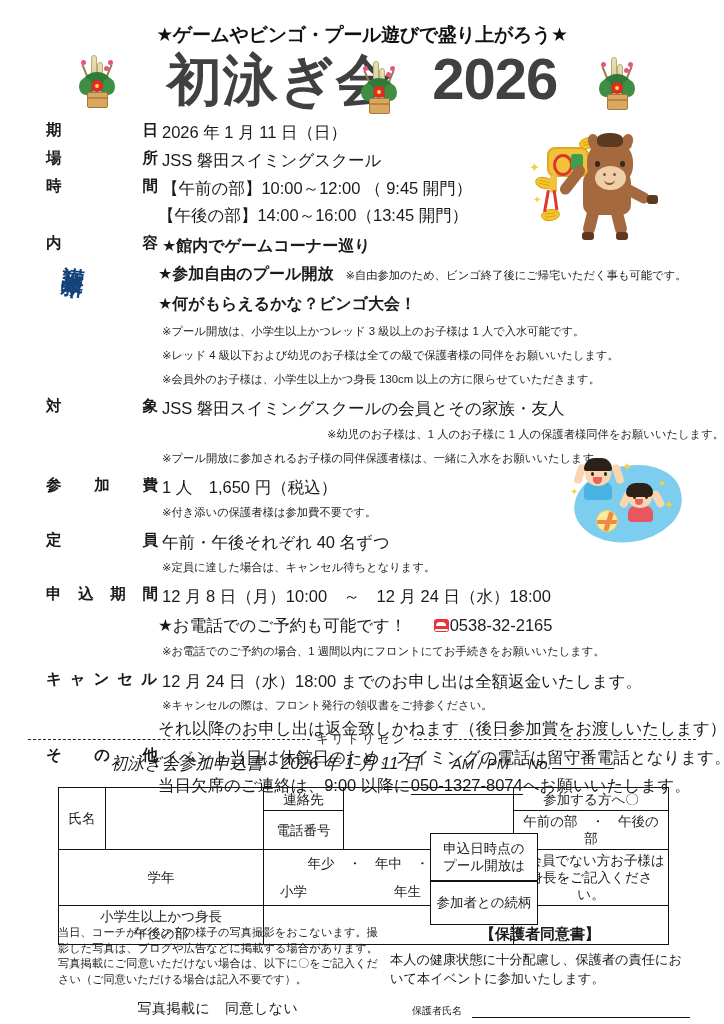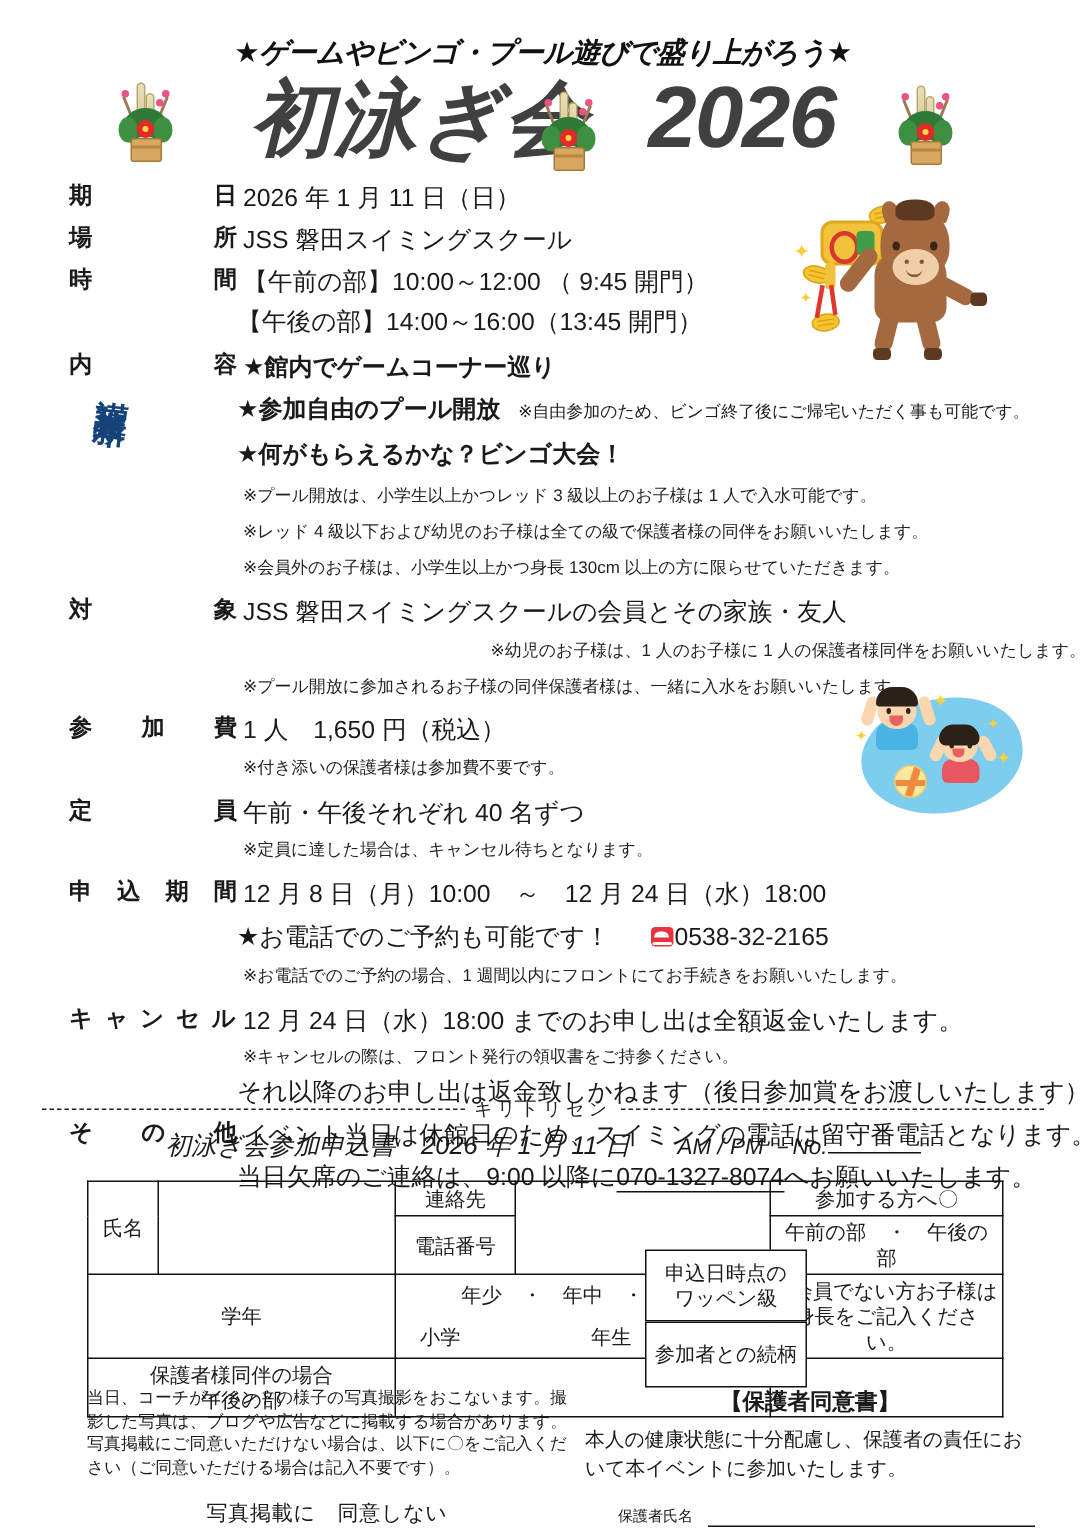--- a/index.html
+++ b/index.html
@@ -10,21 +10,21 @@
   }
   body {
     width: 724px; height: 1024px;
     position: relative;
     font-family: "Liberation Sans", "DejaVu Sans", sans-serif;
     color: #1a1a1a;
     overflow: hidden;
   }
 
   
-  .header { position: relative; width: 656px; height: 118px; font-style: italic; }
+  .header { position: relative; width: 656px; height: 118px; }
   .tagline {
     position: absolute; top: 22px; left: 0; width: 724px;
     text-align: center;
     font-size: 19px; font-weight: bold;
     letter-spacing: -0.4px;
     color: #111;
     white-space: nowrap;
   }
   .maintitle {
     position: absolute; top: 48px; left: 0; width: 724px;
@@ -529,21 +529,21 @@
 
   <div class="row" style="margin-top:4px;">
     <div class="lbl">
       <span>そ</span>
       <span>の</span>
       <span>他</span>
     </div>
     <div class="val">イベント当日は休館日のため、スイミングの電話は留守番電話となります。</div>
   </div>
   <div class="hang" style="margin-top:3px;">
-    <span>当日欠席のご連絡は、9:00 以降に</span><span class="under">070-1327-8074</span><span>へお願いいたします。</span>
+    <span>当日欠席のご連絡は、9:00 以降に</span><span class="under">050-1327-8074</span><span>へお願いいたします。</span>
   </div>
 </div>
 
 <div class="cutline">
   <span class="dash"></span>
   <span>キリトリセン</span>
   <span class="dash"></span>
 </div>
 
 <div class="formtitle">
@@ -579,35 +579,35 @@
       <td rowspan="2" colspan="0" class="microtext">※会員でない方お子様は身長をご記入ください。</td>
     </tr>
     <tr>
       <td colspan="2" style="border-top:none; text-align:left; padding-left:0;">
         <span style="display:inline-block;width:130px;text-align:left;padding-left:16px;">小学</span><span>年生</span>
       </td>
     </tr>
 
     <tr>
       <td colspan="2" rowspan="2">
-        <div>保護者様同伴の場合</div>
+        <div>小学生以上かつ身長</div>
         <div>午後の部</div>
       </td>
       <td colspan="2" rowspan="2"></td>
       <td rowspan="2"></td>
     </tr>
     <tr></tr>
   </tbody>
 </table>
 
 <div style="position:absolute; left:430px; top:833px; width:108px; height:48px;
             border:1.4px solid #111; background:#fff; display:flex; flex-direction:column;
             align-items:center; justify-content:center; font-size:13.5px; line-height:17px;">
   <div>申込日時点の</div>
-  <div>ワッペン級</div>
+  <div>プール開放は</div>
 </div>
 <div style="position:absolute; left:430px; top:881px; width:108px; height:44px;
             border:1.4px solid #111; background:#fff; display:flex;
             align-items:center; justify-content:center; font-size:13.5px;">参加者との続柄</div>
 
 <div class="bottom">
   <div class="consent-left">
     <div>当日、コーチがイベントの様子の写真撮影をおこないます。撮影した写真は、ブログや広告などに掲載する場合があります。写真掲載にご同意いただけない場合は、以下に〇をご記入ください（ご同意いただける場合は記入不要です）。</div>
     <div class="nochk">写真掲載に　同意しない</div>
   </div>

